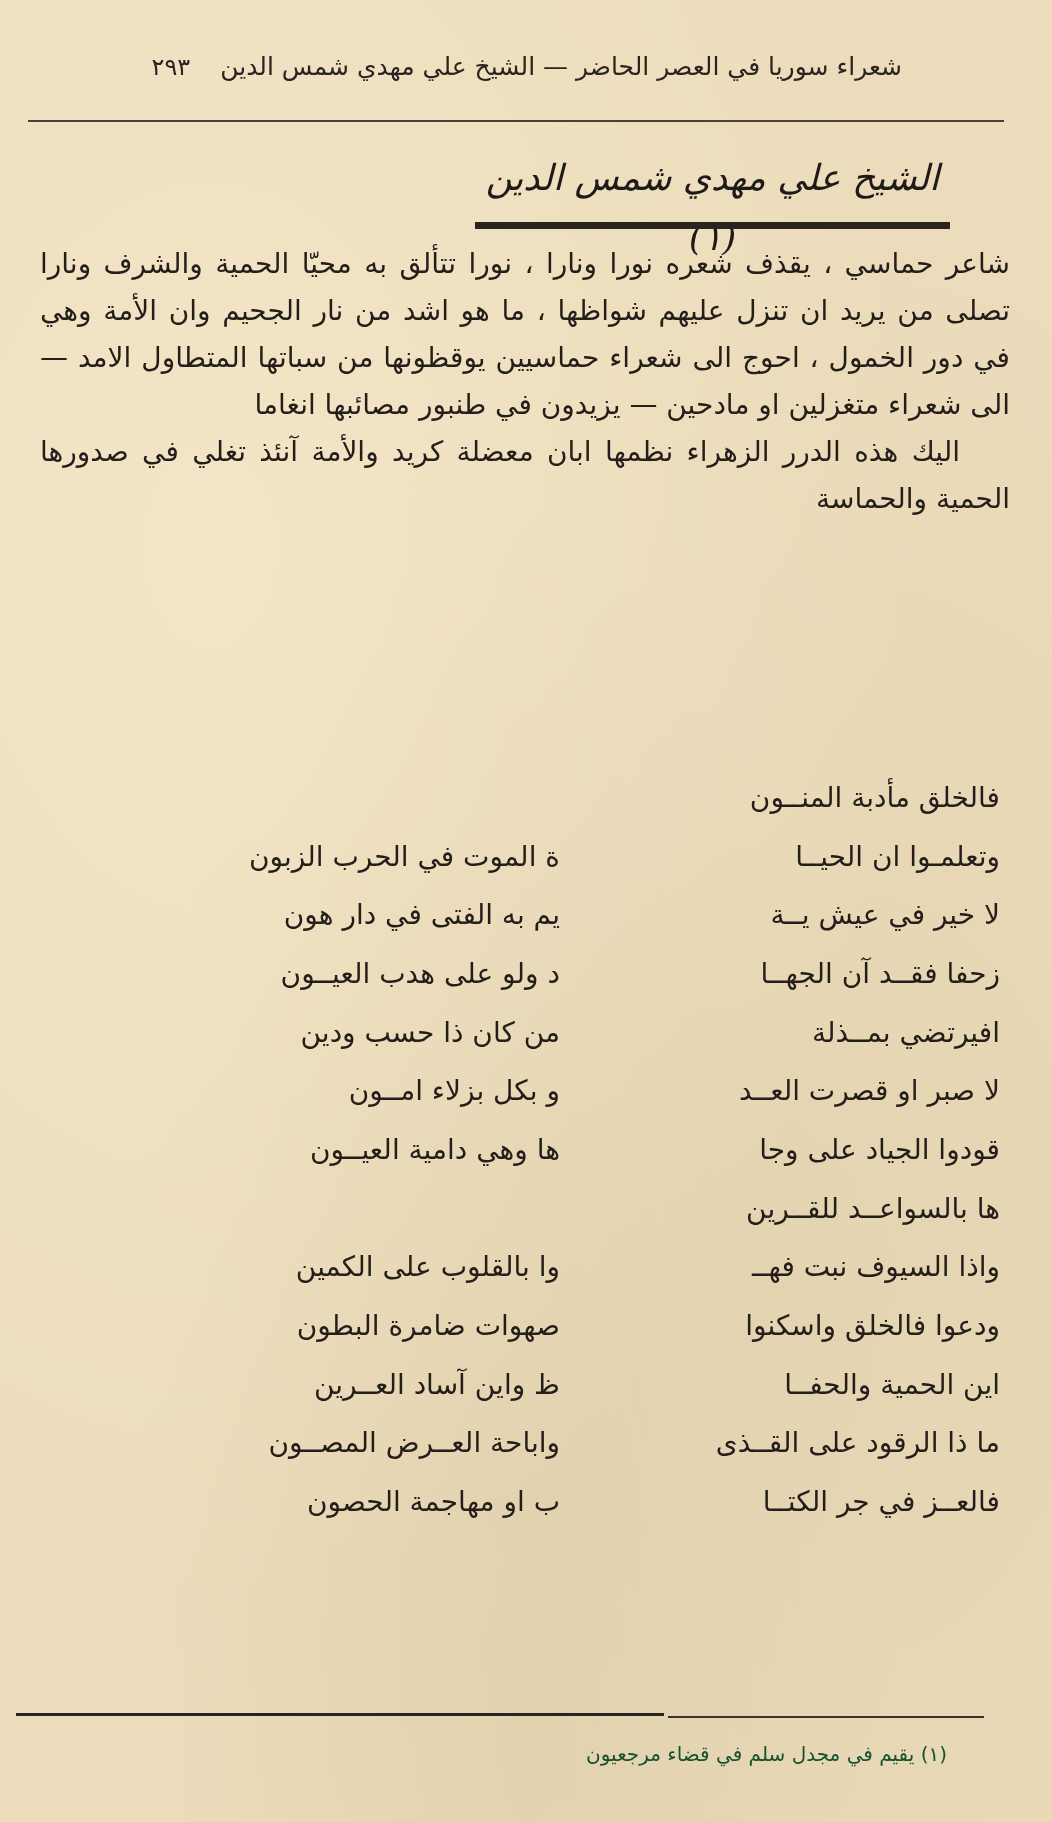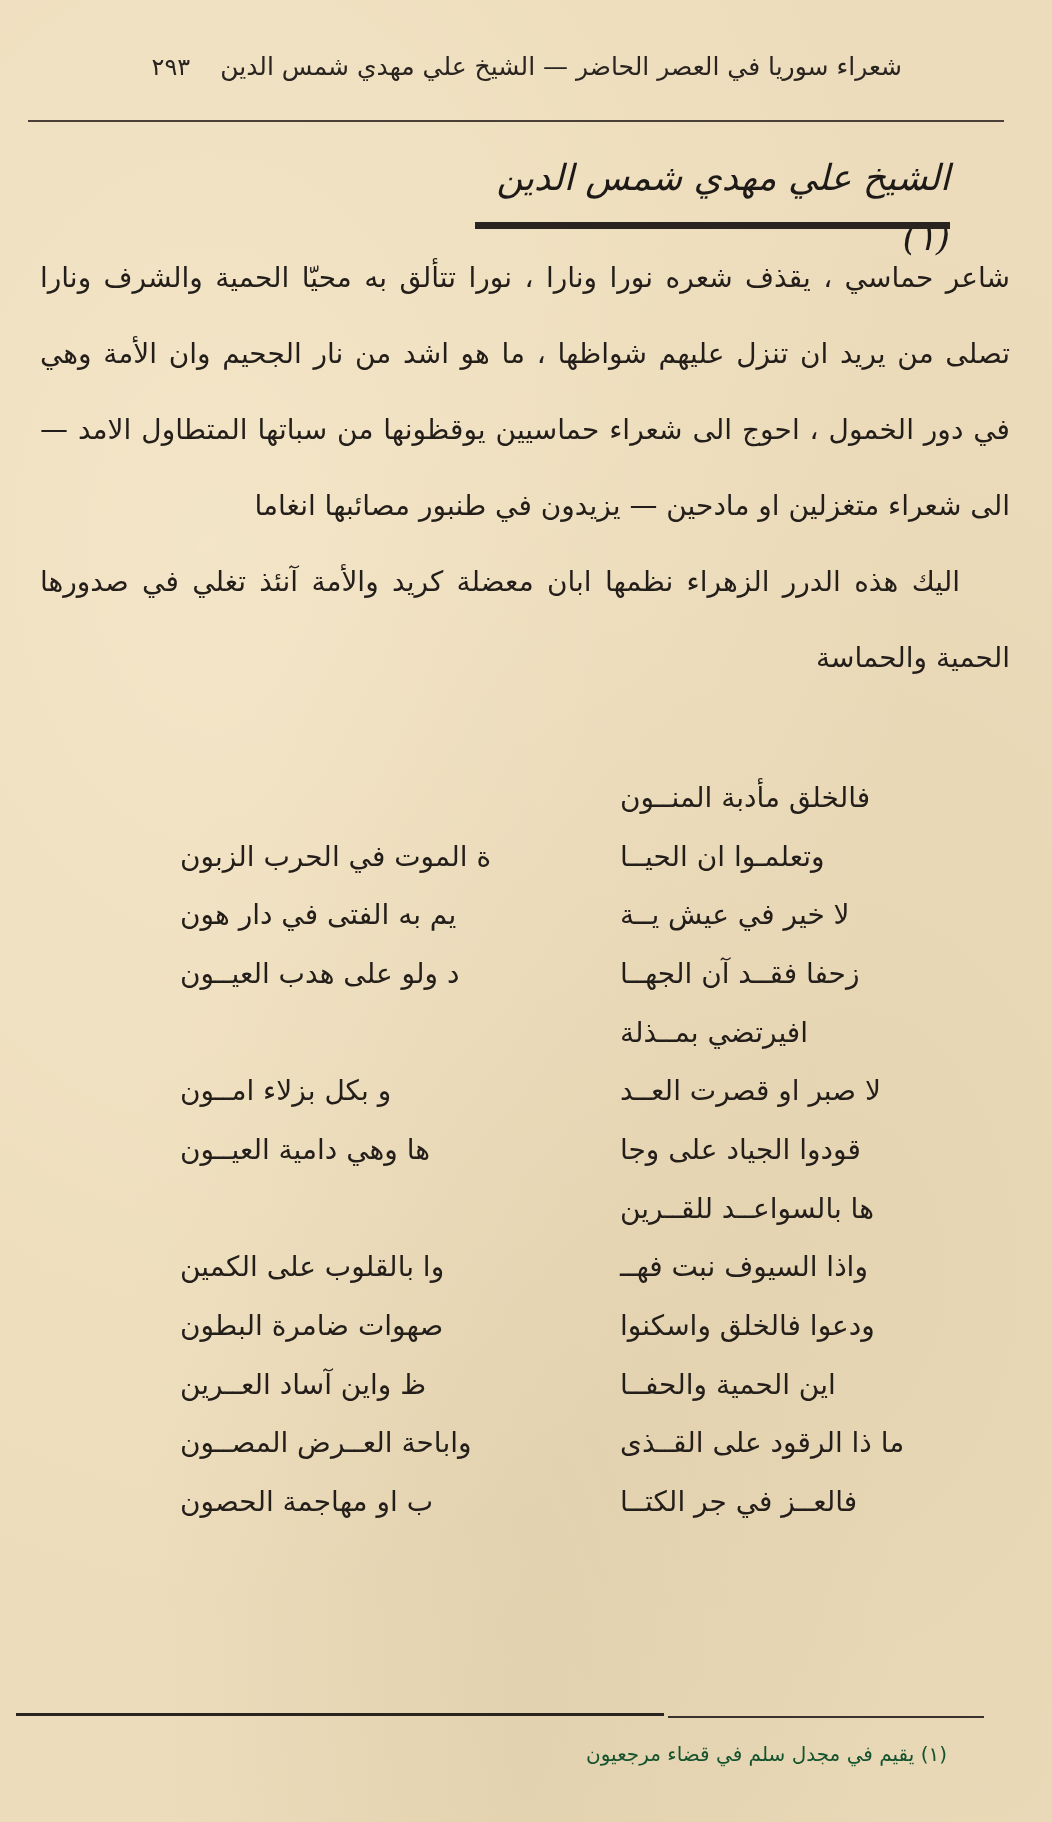--- a/index.html
+++ b/index.html
@@ -51,21 +51,21 @@
       left: 28px;
       width: 976px;
       height: 2px;
       background: #4a4038;
     }
     .poem-title {
       position: absolute;
       top: 148px;
       left: 475px;
       width: 475px;
-      text-align: right;
+      text-align: center;
       font-family: "DejaVu Serif", serif;
       font-style: italic;
       font-size: 36px;
       line-height: 60px;
       color: #1e1a18;
       direction: rtl;
     }
     .title-rule {
       position: absolute;
       top: 222px;
@@ -73,21 +73,21 @@
       width: 475px;
       height: 7px;
       background: #2a2420;
     }
     .prose {
       position: absolute;
       top: 240px;
       left: 40px;
       width: 970px;
       font-size: 28px;
-      line-height: 76px;
+      line-height: 47px;
       direction: rtl;
       text-align: justify;
       text-align-last: right;
       color: #231e1a;
     }
     .prose p { margin: 0; }
     .prose p.indent { text-indent: 50px; }
     .verses {
       position: absolute;
       top: 768px;
@@ -99,21 +99,21 @@
       display: flex;
       flex-direction: row;
       height: 58.7px;
       align-items: center;
       font-size: 28px;
       color: #231e1a;
     }
     .hemistich {
       width: 380px;
       white-space: nowrap;
-      text-align: left;
+      text-align: right;
     }
     .hemistich.first { margin-left: 60px; }
     .foot-rule-left {
       position: absolute;
       top: 1713px;
       left: 16px;
       width: 648px;
       height: 3px;
       background: #2a2420;
     }
@@ -165,20 +165,21 @@
     <div class="verse">
       <span class="hemistich first">لا خير  في  عيش  يــة</span>
       <span class="hemistich">يم به الفتى في دار هون</span>
     </div>
     <div class="verse">
       <span class="hemistich first">زحفا  فقــد  آن  الجهــا</span>
       <span class="hemistich">د ولو على هدب العيــون</span>
     </div>
     <div class="verse">
       <span class="hemistich first">افيرتضي          بمــذلة</span>
+      <span class="hemistich">من كان ذا حسب ودين</span>
     </div>
     <div class="verse">
       <span class="hemistich first">لا صبر  او  قصرت  العــد</span>
       <span class="hemistich">و بكل بزلاء امــون</span>
     </div>
     <div class="verse">
       <span class="hemistich first">قودوا  الجياد  على  وجا</span>
       <span class="hemistich">ها وهي دامية العيــون</span>
     </div>
     <div class="verse">

